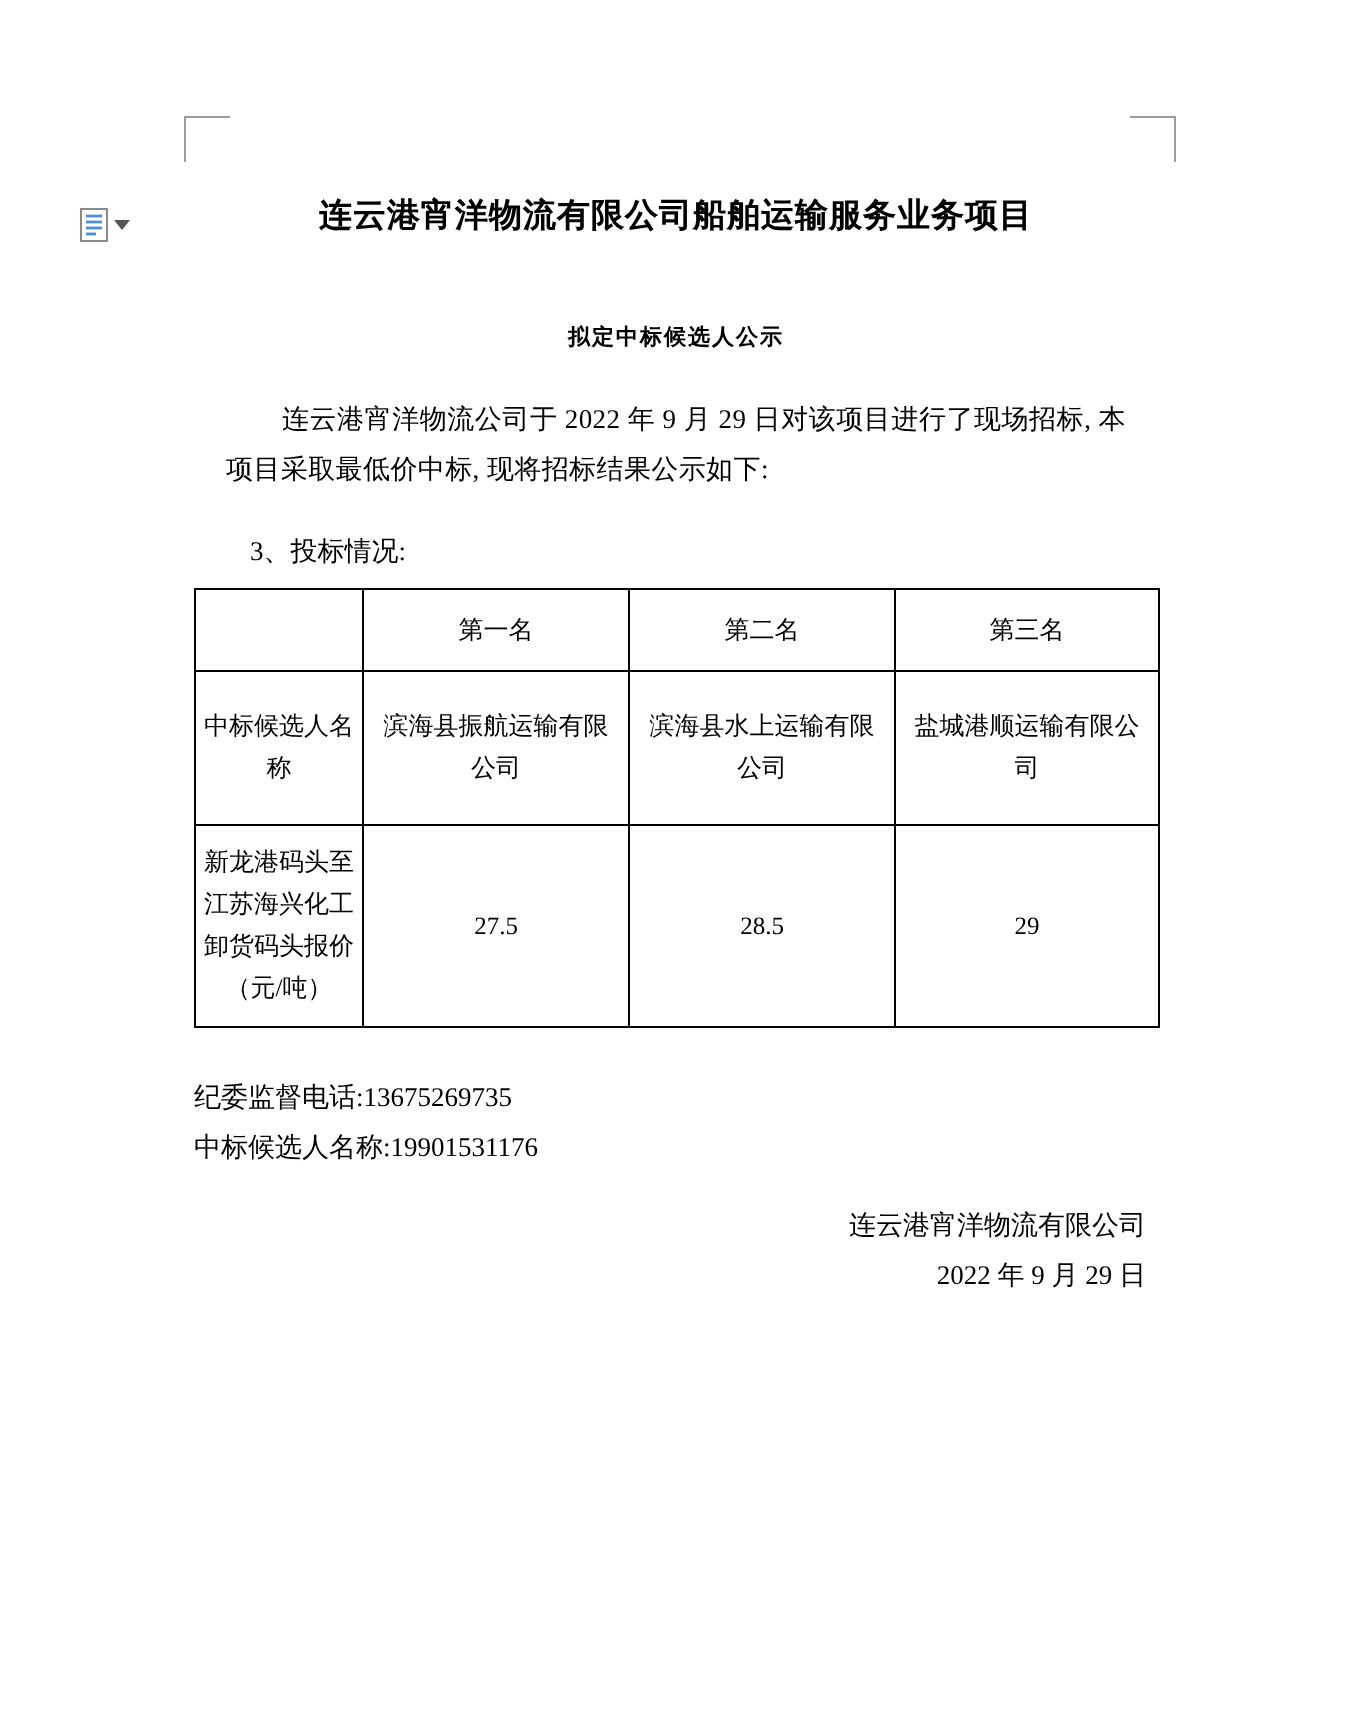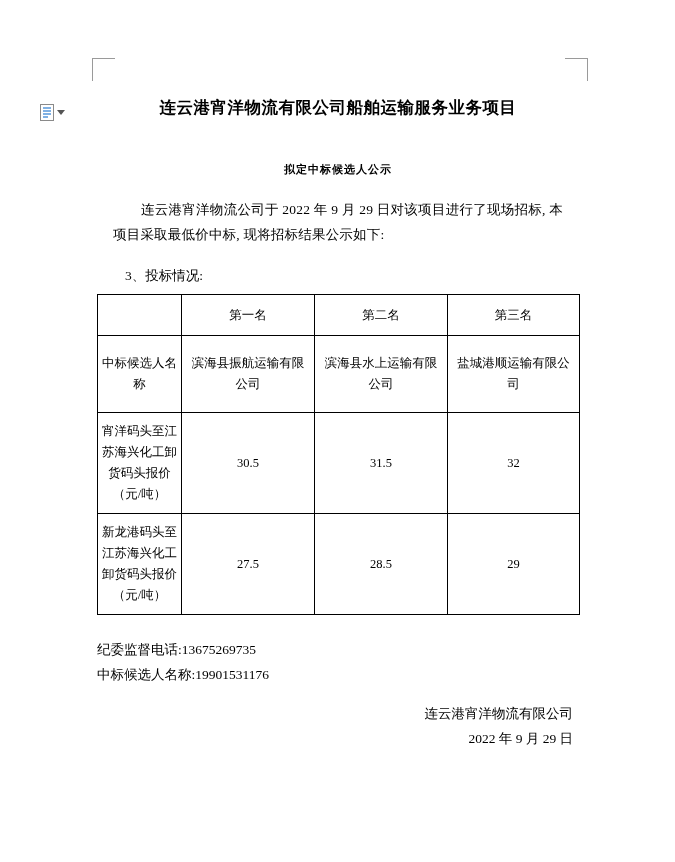--- a/index.html
+++ b/index.html
@@ -196,26 +196,20 @@
           <td>第二名</td>
           <td>第三名</td>
         </tr>
         <tr class="name-row">
           <td class="rowhead">中标候选人名称</td>
           <td>滨海县振航运输有限公司</td>
           <td>滨海县水上运输有限公司</td>
           <td>盐城港顺运输有限公司</td>
         </tr>
         <tr class="price-row">
-          <td class="rowhead rowhead-tall">宵洋码头至江苏海兴化工卸货码头报价（元/吨）</td>
-          <td>30.5</td>
-          <td>31.5</td>
-          <td>32</td>
-        </tr>
-        <tr class="price-row">
           <td class="rowhead rowhead-tall">新龙港码头至江苏海兴化工卸货码头报价（元/吨）</td>
           <td>27.5</td>
           <td>28.5</td>
           <td>29</td>
         </tr>
       </tbody>
     </table>
 
 
     <div class="phones">

